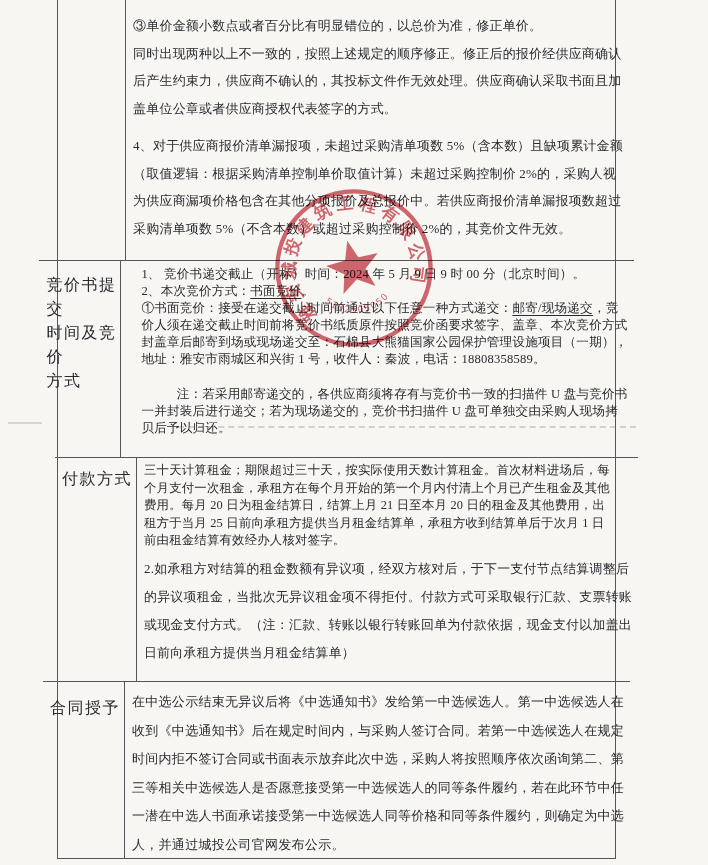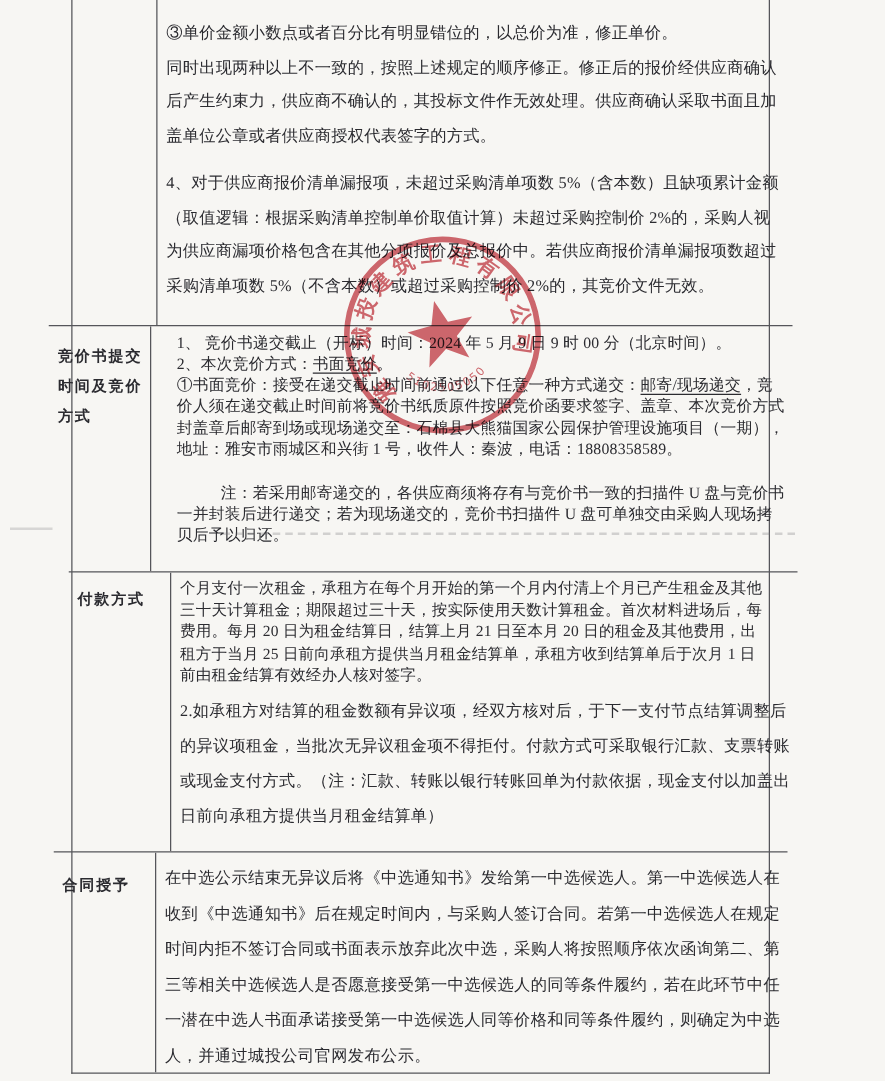--- a/index.html
+++ b/index.html
@@ -21,22 +21,22 @@
   .trow { display:flex; box-sizing:border-box; overflow:hidden; }
   .trow + .trow { border-top:1.5px solid #55555a; }
   .r0 { height:260px; }
   .r1 { height:198px; }
   .r2 { height:224px;margin-left:20px; }
   .r3 { height:177px; }
   .cell { box-sizing:border-box; overflow:hidden; }
   .label-cell {
     width:82px; flex:0 0 82px;
     border-right:1.5px solid #55555a;
-    font-size:12px; letter-spacing:1.5px;
-    padding:10px 2px 0 7px; line-height:24px;font-weight:bold;
+    font-size:16px; letter-spacing:1.5px;
+    padding:10px 2px 0 7px; line-height:24px;
   }
   .r1 .label-cell { padding-top:12px; }
   .r2 .label-cell { padding-top:9px; }
   .r3 .label-cell { padding-top:14px; }
   .content-cell { flex:1; padding:0 6px 0 7px; }
   .line { white-space:nowrap; }
   .para { margin:0; }
   
   .r0 .content-cell { padding-top:12px; }
   .r0 .line { line-height:27.5px; font-size:13px; letter-spacing:.2px; }
@@ -119,22 +119,22 @@
           </div>
         </div>
     </div>
 
     <div class="trow r2">
       <div class="cell label-cell">
         <div>付款方式</div>
       </div>
       <div class="cell content-cell">
           <div class="para tight">
+            <div class="line"><span>三十天计算租金；期限超过三十天，按实际使用天数计算租金。首次材料进场后，每</span></div>
             <div class="line"><span>个月支付一次租金，承租方在每个月开始的第一个月内付清上个月已产生租金及其他</span></div>
-            <div class="line"><span>三十天计算租金；期限超过三十天，按实际使用天数计算租金。首次材料进场后，每</span></div>
             <div class="line"><span>费用。每月 20 日为租金结算日，结算上月 21 日至本月 20 日的租金及其他费用，出</span></div>
             <div class="line"><span>租方于当月 25 日前向承租方提供当月租金结算单，承租方收到结算单后于次月 1 日</span></div>
             <div class="line"><span>前由租金结算有效经办人核对签字。</span></div>
           </div>
           <div class="para wide">
             <div class="line"><span>2.如承租方对结算的租金数额有异议项，经双方核对后，于下一支付节点结算调整后</span></div>
             <div class="line"><span>的异议项租金，当批次无异议租金项不得拒付。付款方式可采取银行汇款、支票转账</span></div>
             <div class="line"><span>或现金支付方式。（注：汇款、转账以银行转账回单为付款依据，现金支付以加盖出</span></div>
             <div class="line"><span>日前向承租方提供当月租金结算单）</span></div>
           </div>

